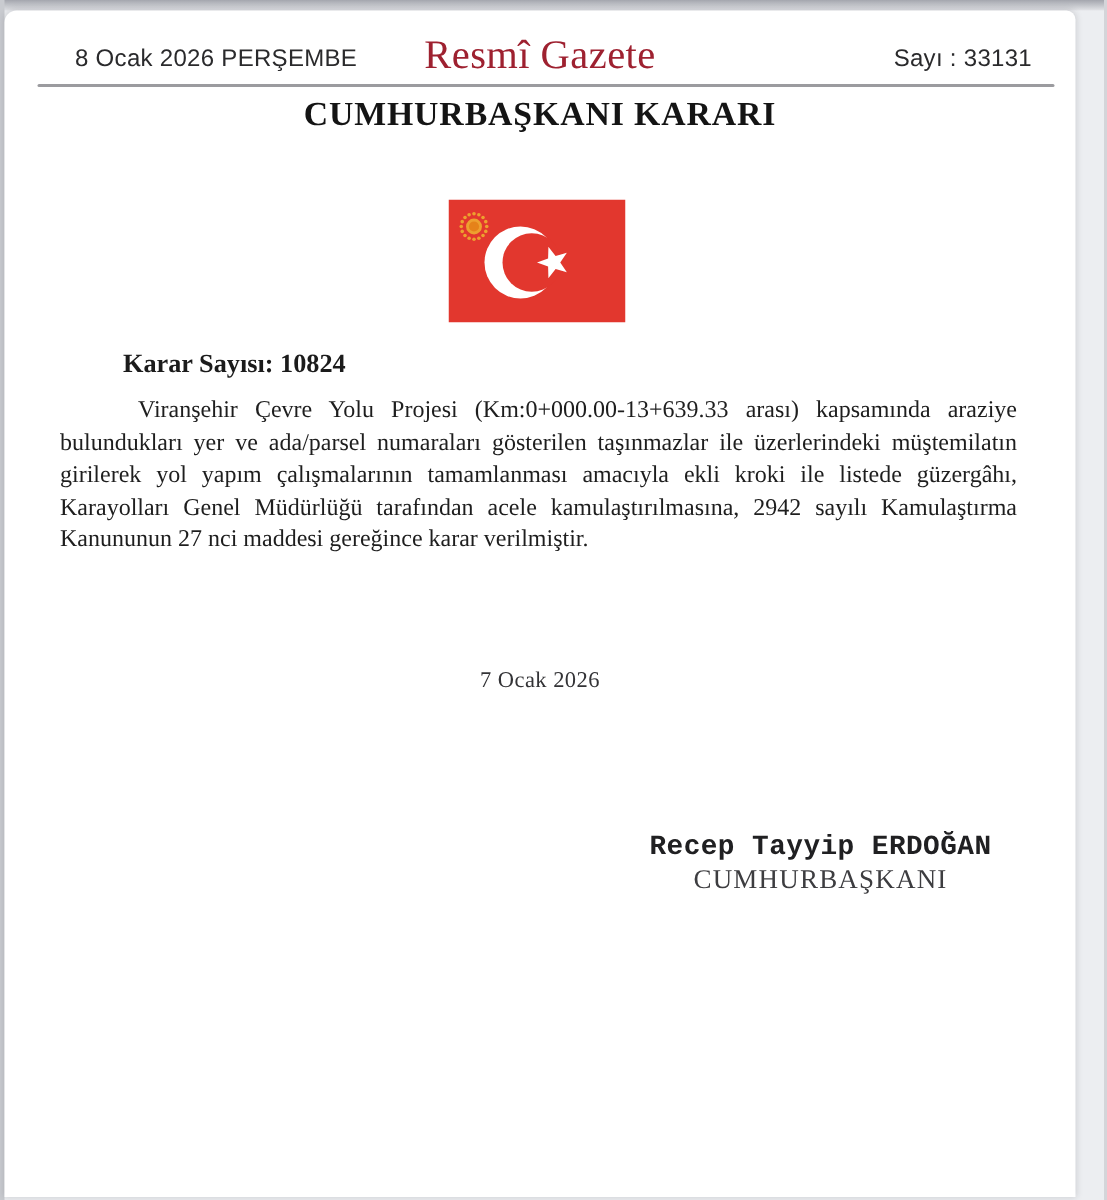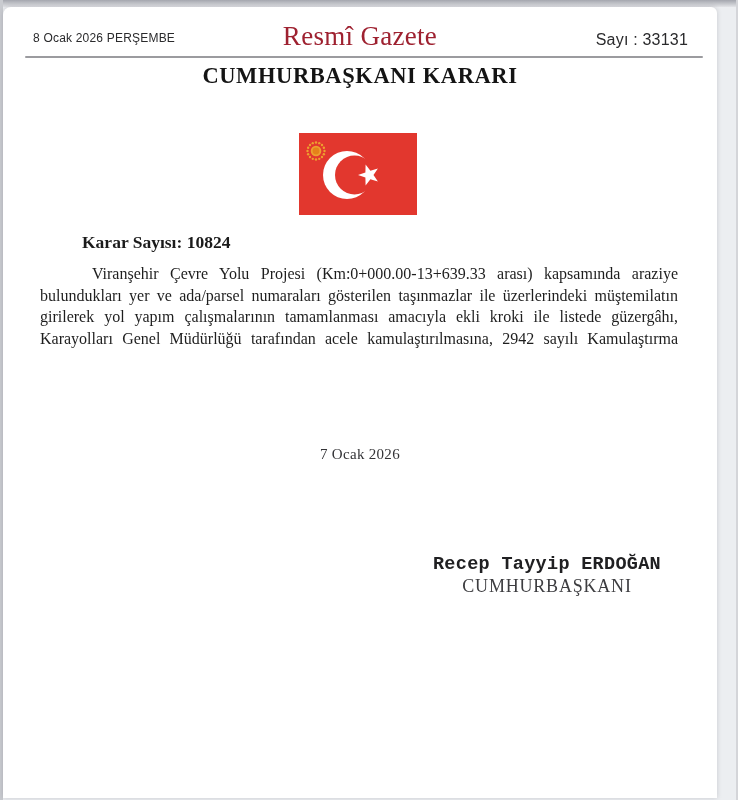--- a/index.html
+++ b/index.html
@@ -25,23 +25,23 @@
 
   .page {
     position:absolute; left:3px; top:7px; width:714px; height:791px;
     background:#ffffff;
     border-radius:8px 6px 0 0;
     box-shadow:0 0 5px rgba(40,40,50,0.18);
   }
 
   
   .m-date {
-    position:absolute; left:30px; top:24px;
+    position:absolute; left:47px; top:24px;
     font-family:"Liberation Sans", sans-serif;
-    font-size:12px; color:#2a2a2c; letter-spacing:0.2px;
+    font-size:16px; color:#2a2a2c; letter-spacing:0.2px;
   }
   .m-title {
     position:absolute; left:0; right:0; top:14px; text-align:center;
     font-family:"Liberation Serif", serif;
     font-size:27px; font-weight:normal; color:#9e2130; letter-spacing:0.3px;
   }
   .m-issue {
     position:absolute; right:29px; top:24px;
     font-family:"Liberation Sans", sans-serif;
     font-size:16px; color:#2a2a2c; letter-spacing:0.2px;
@@ -144,20 +144,21 @@
       </svg>
     </div>
 
     <div class="decision-no">Karar Sayısı: 10824</div>
 
     <div class="body-text">
       <div class="body-line first">Viranşehir Çevre Yolu Projesi (Km:0+000.00-13+639.33 arası) kapsamında araziye</div>
       <div class="body-line">bulundukları yer ve ada/parsel numaraları gösterilen taşınmazlar ile üzerlerindeki müştemilatın</div>
       <div class="body-line">girilerek yol yapım çalışmalarının tamamlanması amacıyla ekli kroki ile listede güzergâhı,</div>
       <div class="body-line">Karayolları Genel Müdürlüğü tarafından acele kamulaştırılmasına, 2942 sayılı Kamulaştırma</div>
+      <div class="body-line last">Kanununun 27 nci maddesi gereğince karar verilmiştir.</div>
     </div>
 
     <div class="doc-date">7 Ocak 2026</div>
 
     <div class="signature">
       <div class="sig-name">Recep Tayyip ERDOĞAN</div>
       <div class="sig-title">CUMHURBAŞKANI</div>
     </div>
 
   </div>

